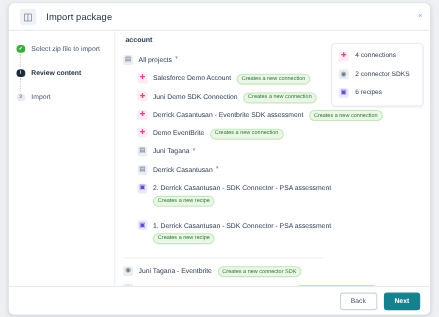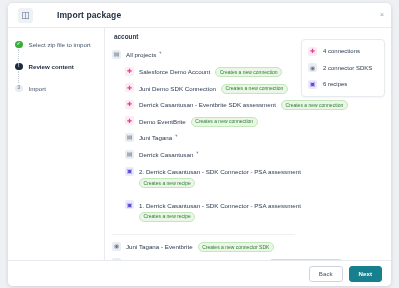--- a/index.html
+++ b/index.html
@@ -27,22 +27,22 @@
     background: #fff;
     position: relative;
   }
   .hdr-icon {
     width: 15px; height: 15px; border-radius: 3px;
     background: #eef1f5;
     display: flex; align-items: center; justify-content: center;
     color: #5c6a80; font-size: 9px; line-height: 1;
   }
   .hdr-title {
-    margin-left: 24px;
-    font-size: 8.5px; font-weight: bold; color: #1d2b3e;
+    margin-left: 9px;
+    font-size: 8.5px; font-weight: normal; color: #1d2b3e;
     letter-spacing: .1px;
   }
   .hdr-close {
     position: absolute; right: 7px; top: 8px;
     font-size: 7px; color: #97a1b0; cursor: pointer;
     line-height: 1;
   }
   
   .body { flex: 1; display: flex; min-height: 0; }
   

